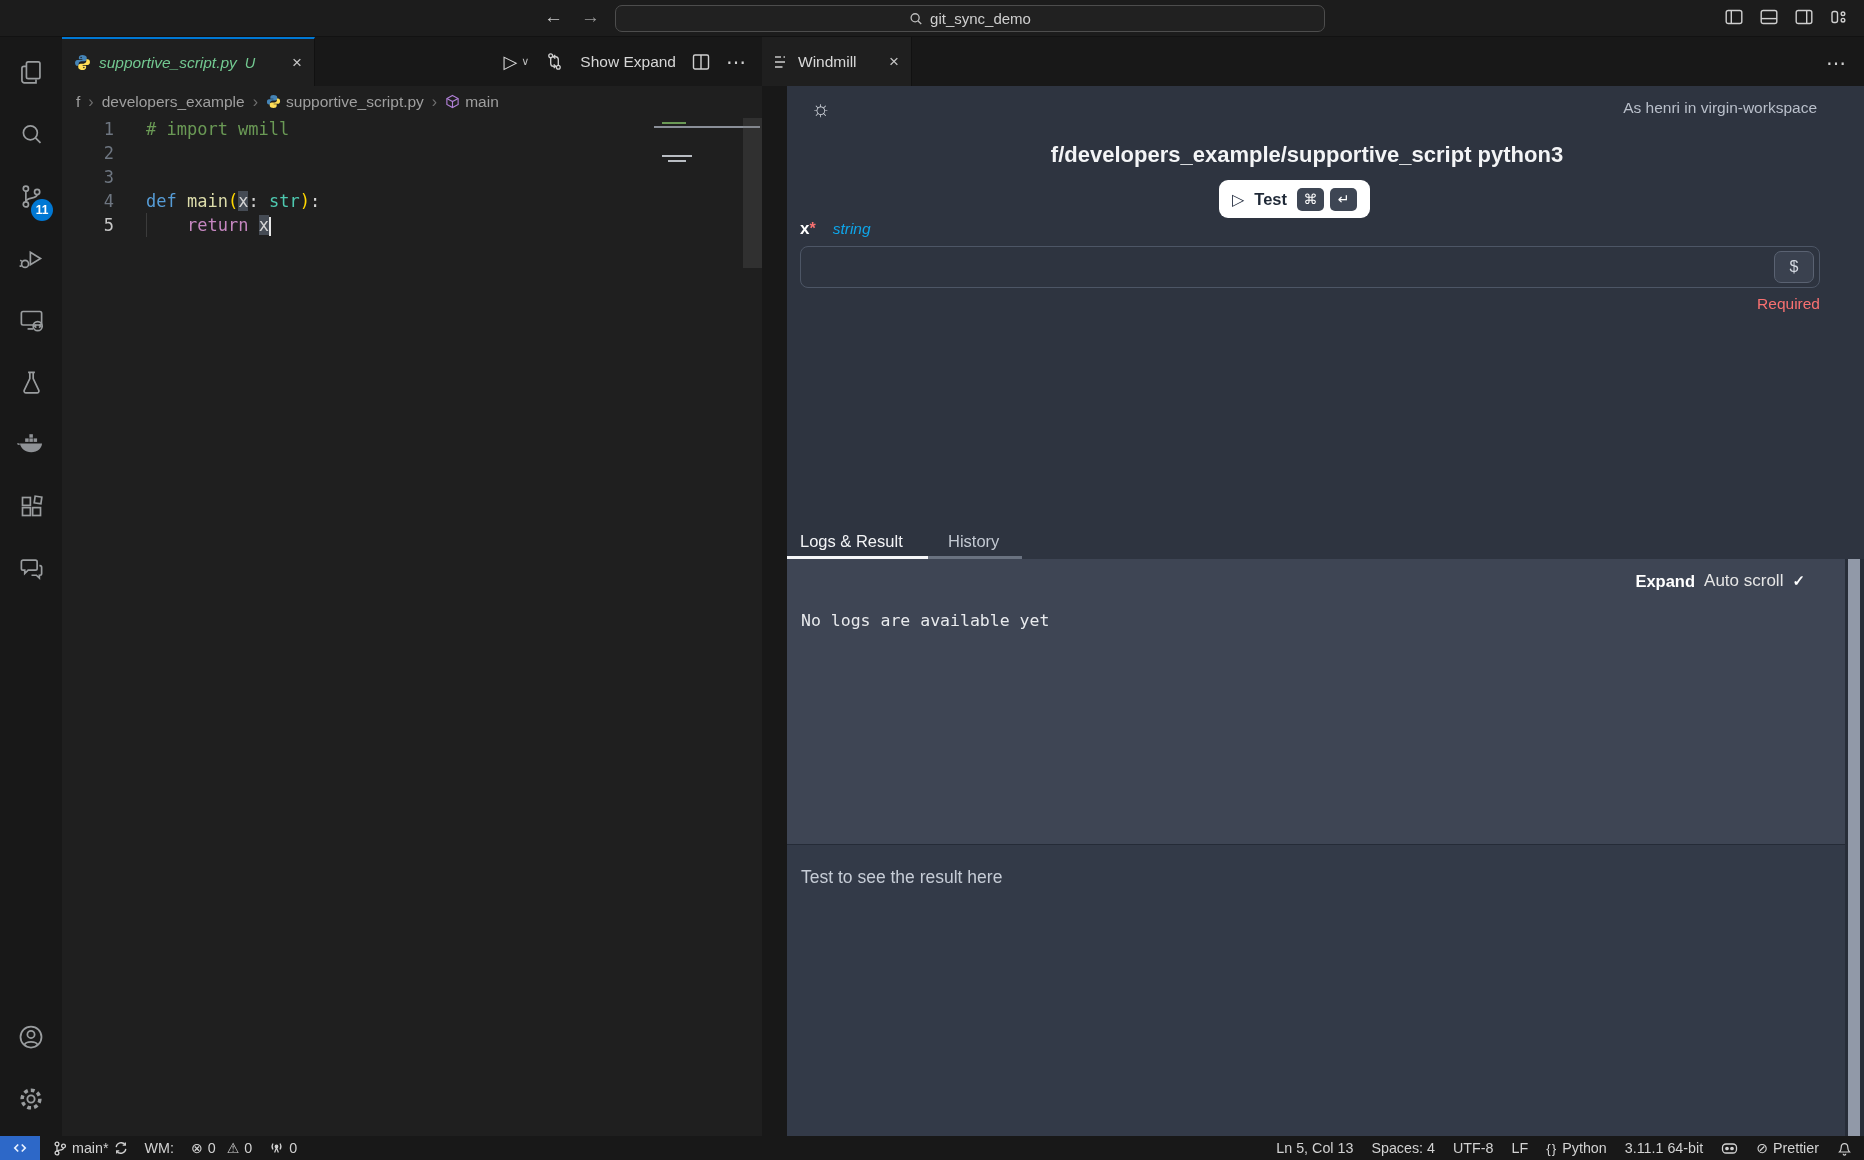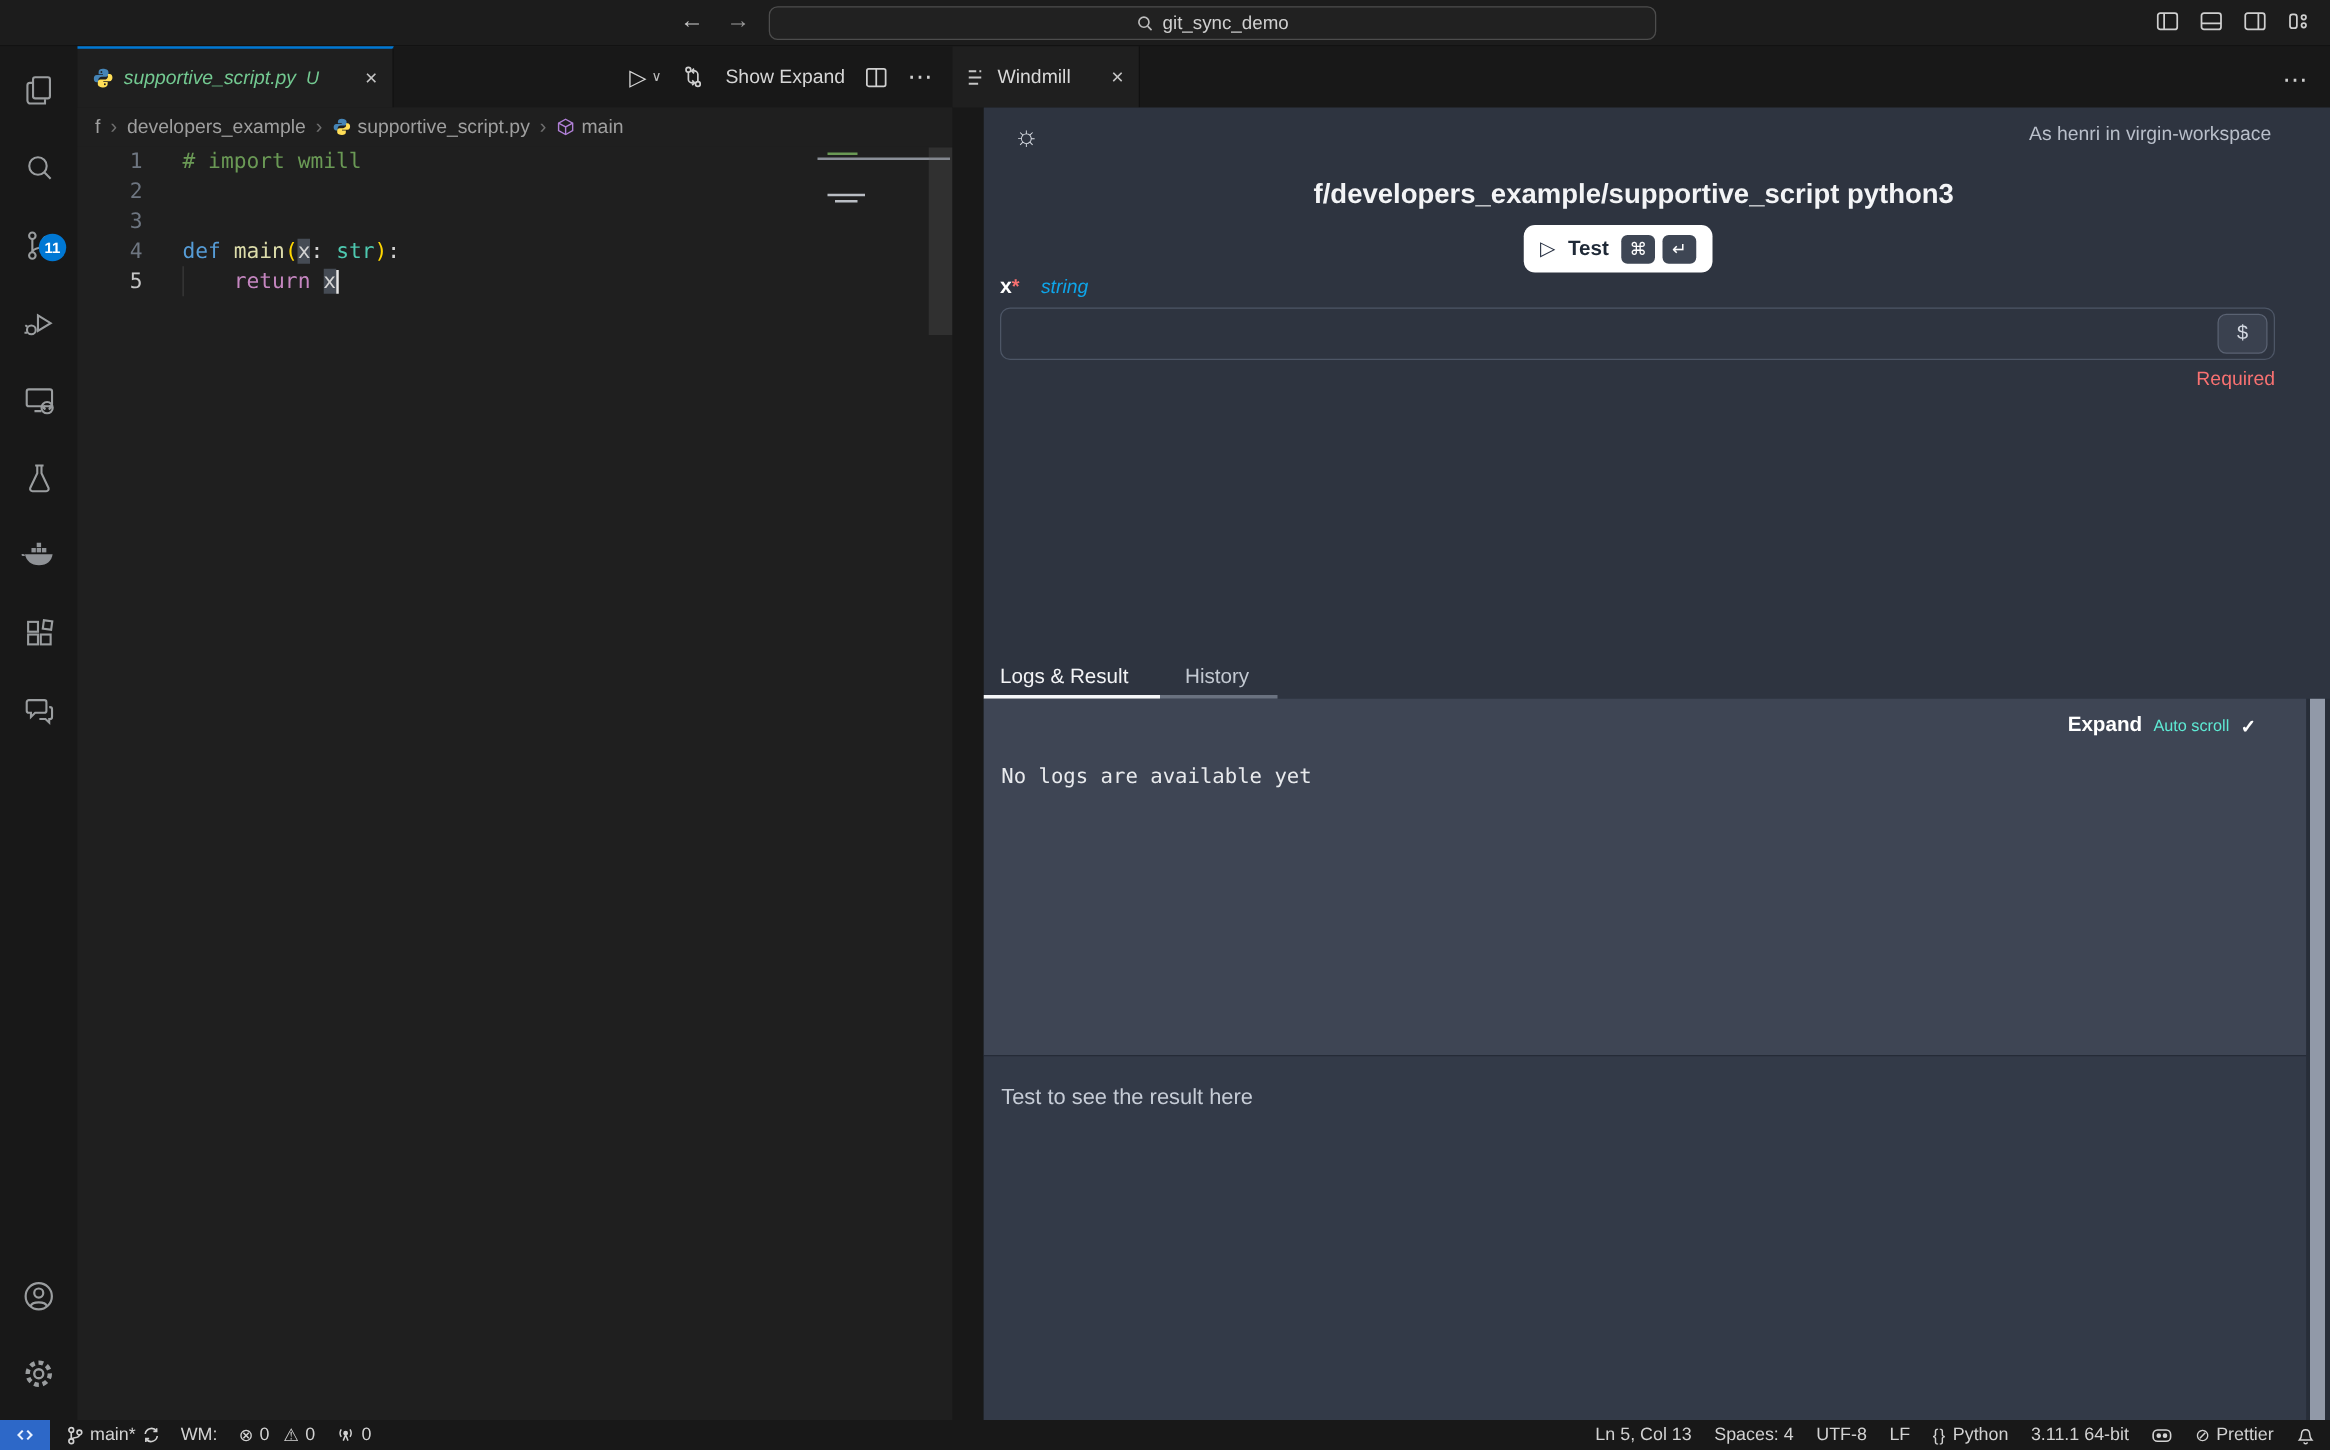--- a/index.html
+++ b/index.html
@@ -18,21 +18,21 @@
               gap:7px; font-size:15px; color:#cfcfcf; }
   .layout-icons{ position:absolute; right:16px; top:9px; display:flex; gap:17px; color:#cfcfcf; }
 
   
   .main{ position:absolute; top:37px; left:0; right:0; bottom:24px; }
 
   
   .activitybar{ position:absolute; left:0; top:0; bottom:0; width:62px; background:#181818; display:flex; flex-direction:column; align-items:center; }
   .act{ position:relative; width:62px; height:62px; display:flex; align-items:center; justify-content:center; color:#9a9d9f; }
   .act.first{ margin-top:4px; }
-  .act-badge{ position:absolute; right:9px; bottom:18px; min-width:22px; height:22px; border-radius:11px; background:#0078d4;
+  .act-badge{ position:absolute; right:9px; bottom:6px; min-width:22px; height:22px; border-radius:11px; background:#0078d4;
               color:#fff; font-size:12px; font-weight:bold; display:flex; align-items:center; justify-content:center; }
   .act-spacer{ flex:1; }
 
   
   .editor-group{ position:absolute; left:62px; top:0; width:700px; bottom:0; background:#1f1f1f; }
   .tabbar{ position:absolute; left:0; right:0; top:0; height:49px; background:#181818; display:flex; }
   .tab{ display:flex; align-items:center; gap:8px; padding:0 12px; background:#1f1f1f; border-right:1px solid #111; }
   .tab.blue-top{ border-top:2px solid #0078d4; width:253px; }
   .tab-label{ font-size:15.5px; font-style:italic; color:#73c991; }
   .tab-badge{ font-size:14.5px; font-style:italic; color:#73c991; }
@@ -99,21 +99,21 @@
 
   .wm-tabs{ position:absolute; left:0; right:19px; top:441px; height:32px; }
   .wm-tab-logs{ position:absolute; left:13px; top:5px; font-size:16.5px; font-weight:500; color:#f3f4f6; }
   .wm-tab-history{ position:absolute; left:161px; top:5px; font-size:16.5px; color:#c3c9d2; }
   .ul-active{ position:absolute; left:0; bottom:0; width:141px; height:3px; background:#f5f6f8; }
   .ul-muted{ position:absolute; left:141px; bottom:0; width:94px; height:3px; background:#6a7280; }
 
   .logs{ position:absolute; left:0; top:473px; width:1058px; height:285px; background:#3e4554; }
   .expand-row{ position:absolute; right:40px; top:12px; display:flex; align-items:center; gap:9px; }
   .expand-label{ font-size:16.5px; font-weight:bold; color:#ffffff; }
-  .autoscroll-label{ font-size:13px; color:#5eead4; }
+  .autoscroll-label{ font-size:17px; color:#e5e5e5; }
   .check{ font-size:15px; font-weight:bold; color:#ffffff; }
   .no-logs{ position:absolute; left:14px; top:52px; font-family:"DejaVu Sans Mono", monospace; font-size:16.5px; color:#e8eaed; }
 
   .result{ position:absolute; left:0; top:758px; width:1058px; bottom:0; background:#333a48; border-top:1px solid #252b37; }
   .result-text{ position:absolute; left:14px; top:22px; font-size:17.5px; color:#c6ccd6; }
 
   .rail{ position:absolute; left:1058px; top:473px; bottom:0; width:19px; background:#272d38; }
   .thumb{ position:absolute; left:3px; top:0; bottom:0; width:12px; background:#9199a8; }
 
   

